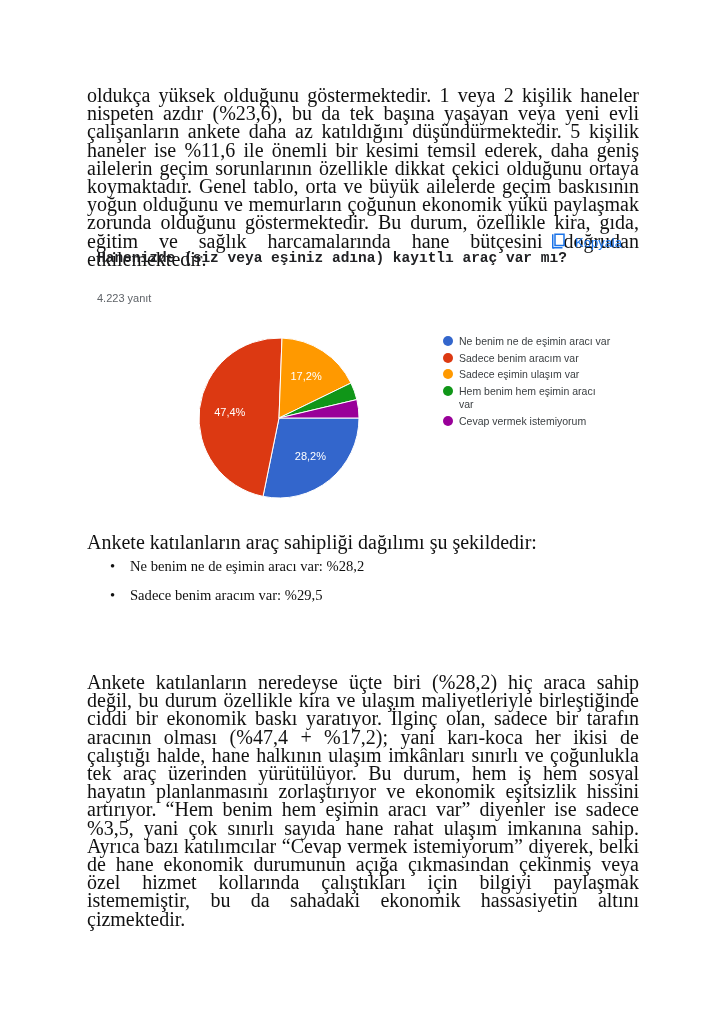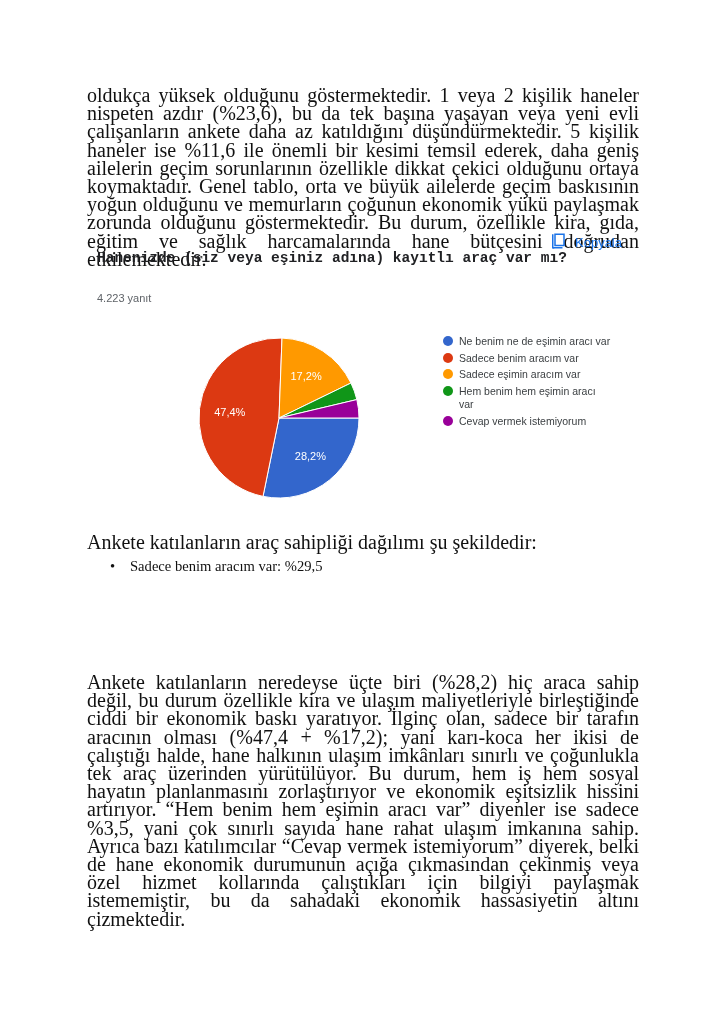--- a/index.html
+++ b/index.html
@@ -66,25 +66,26 @@
       <text x="32.75302281333724" y="80.09278085929448" text-anchor="middle">47,4%</text>
       <path d="M82,82 L85.01521461359471,2.056842188752853 A80,80 0 0 1 153.9524201253097,47.03073866792533 Z" fill="#ff9900" stroke="#fff" stroke-width="1"></path>
       <text x="109.10115959801972" y="44.45860921390975" text-anchor="middle">17,2%</text>
       <path d="M82,82 L153.9524201253097,47.03073866792533 A80,80 0 0 1 159.8478808785701,63.56884586587269 Z" fill="#109618" stroke="#fff" stroke-width="1"></path>
       <path d="M82,82 L159.8478808785701,63.56884586587269 A80,80 0 0 1 162,81.99999999999991 Z" fill="#990099" stroke="#fff" stroke-width="1"></path>
     </svg>
 
   <ul class="legend">
     <li><span class="dot" style="background: rgb(51, 102, 204);"></span><span>Ne benim ne de eşimin aracı var</span></li>
     <li><span class="dot" style="background: rgb(220, 57, 18);"></span><span>Sadece benim aracım var</span></li>
-    <li><span class="dot" style="background: rgb(255, 153, 0);"></span><span>Sadece eşimin aracım var</span></li>
+    <li><span class="dot" style="background: rgb(255, 153, 0);"></span><span>Sadece eşimin ulaşım var</span></li>
     <li><span class="dot" style="background: rgb(16, 150, 24);"></span><span>Hem benim hem eşimin aracı var</span></li>
     <li><span class="dot" style="background: rgb(153, 0, 153);"></span><span>Cevap vermek istemiyorum</span></li>
   </ul>
 </div>
 
 <p class="para intro">Ankete katılanların araç sahipliği dağılımı şu şekildedir:</p>
 
 <ul class="bullets">
+  <li>Ne benim ne de eşimin aracı var: %28,2</li>
   <li>Sadece benim aracım var: %29,5</li>
 </ul>
 
 <p class="para para-bottom">Ankete katılanların neredeyse üçte biri (%28,2) hiç araca sahip değil, bu durum özellikle kira ve ulaşım maliyetleriyle birleştiğinde ciddi bir ekonomik baskı yaratıyor. İlginç olan, sadece bir tarafın aracının olması (%47,4 + %17,2); yani karı-koca her ikisi de çalıştığı halde, hane halkının ulaşım imkânları sınırlı ve çoğunlukla tek araç üzerinden yürütülüyor. Bu durum, hem iş hem sosyal hayatın planlanmasını zorlaştırıyor ve ekonomik eşitsizlik hissini artırıyor. “Hem benim hem eşimin aracı var” diyenler ise sadece %3,5, yani çok sınırlı sayıda hane rahat ulaşım imkanına sahip. Ayrıca bazı katılımcılar “Cevap vermek istemiyorum” diyerek, belki de hane ekonomik durumunun açığa çıkmasından çekinmiş veya özel hizmet kollarında çalıştıkları için bilgiyi paylaşmak istememiştir, bu da sahadaki ekonomik hassasiyetin altını çizmektedir.</p>
 
 </body></html>

